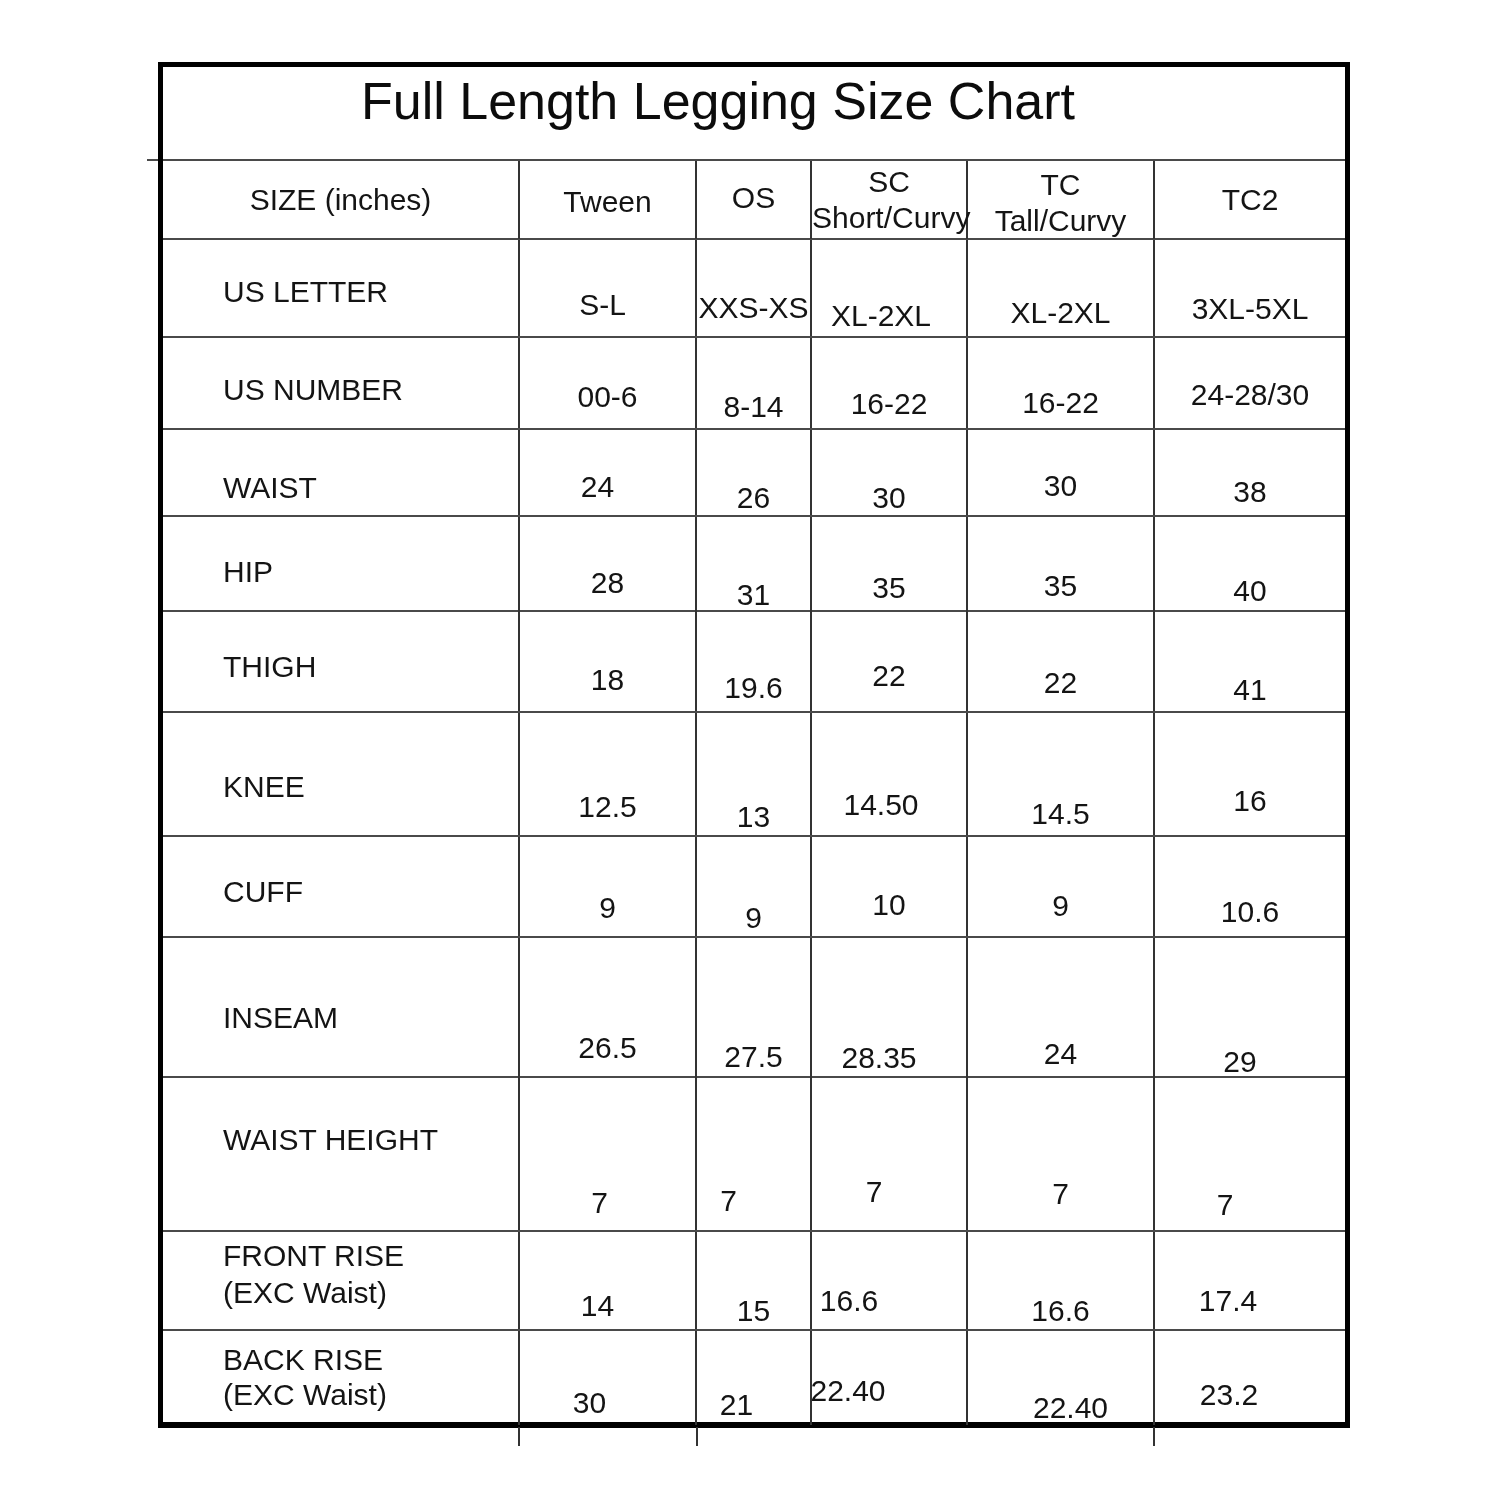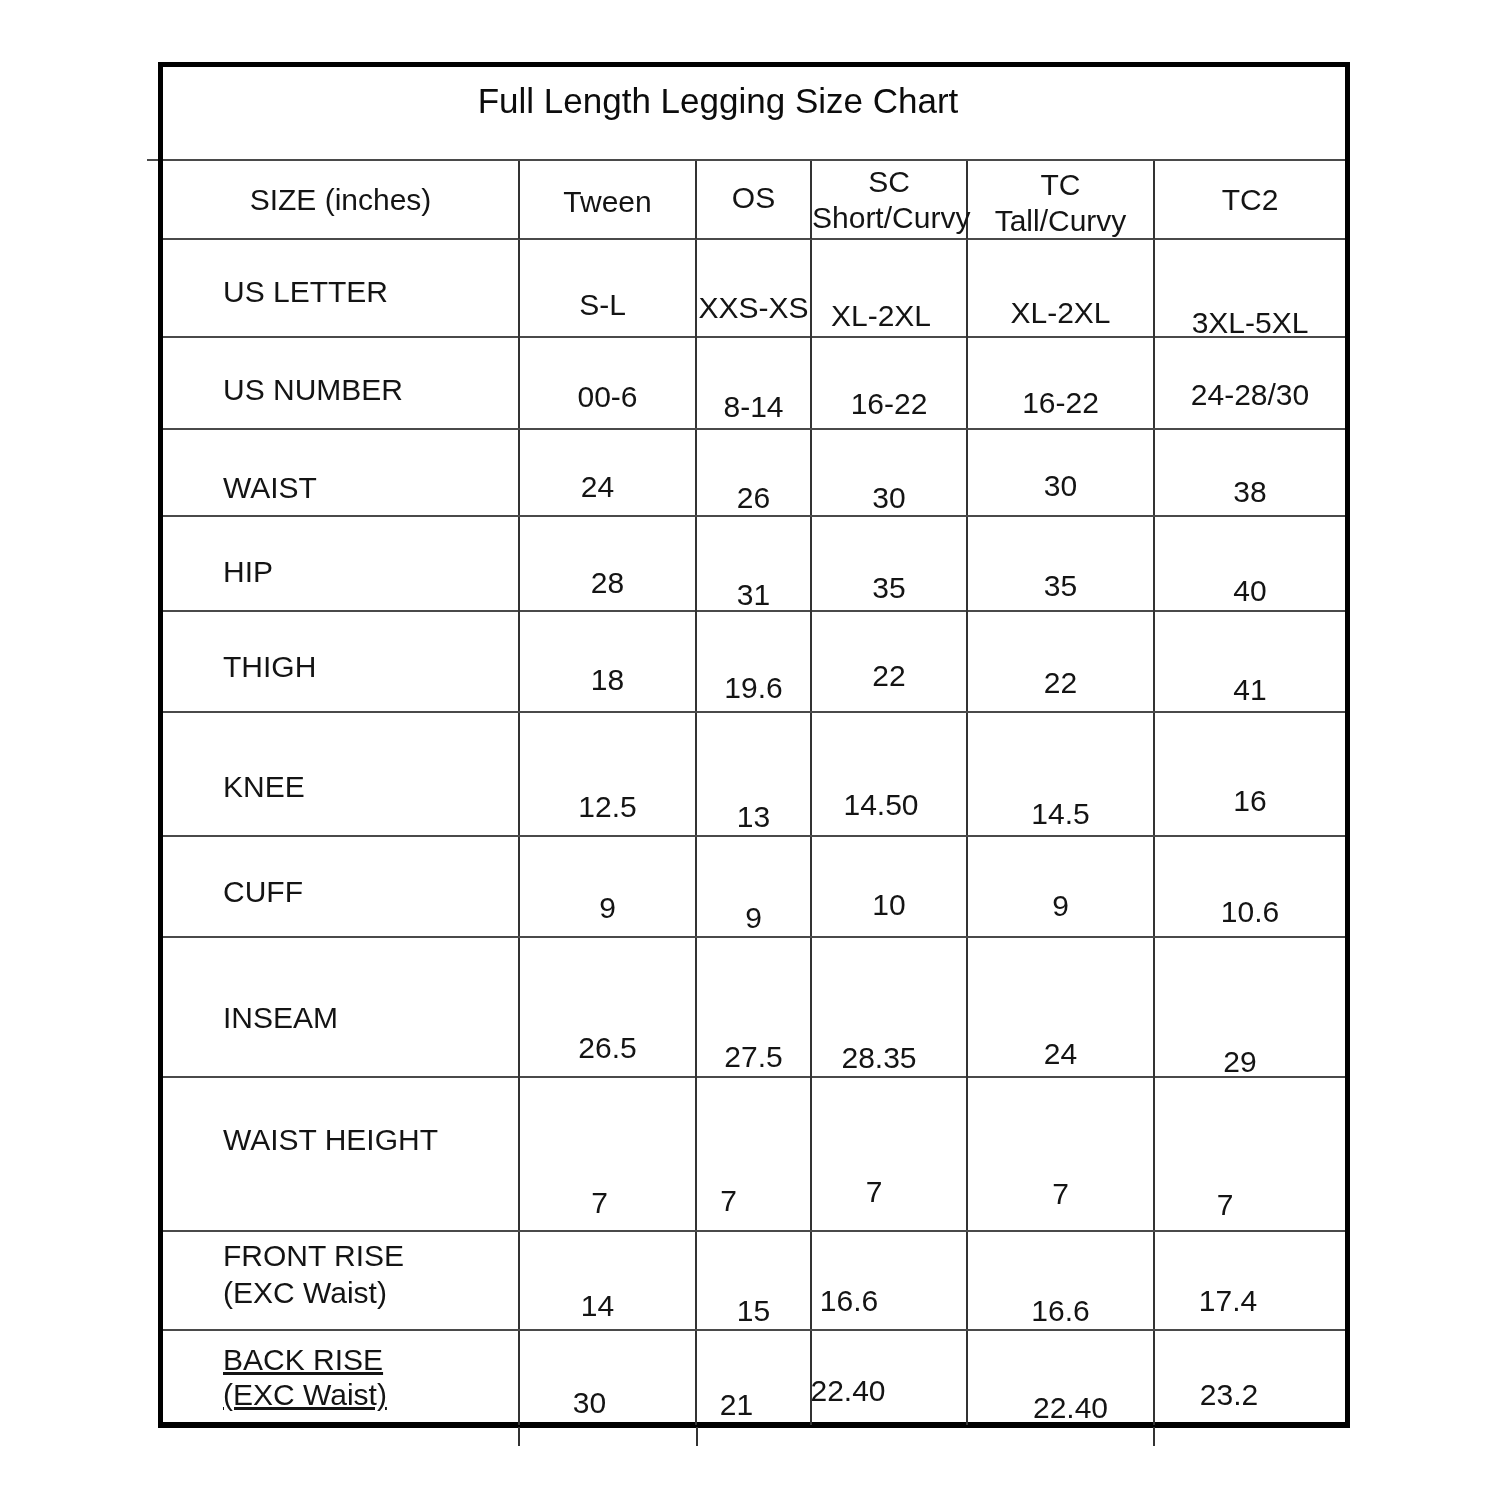--- a/index.html
+++ b/index.html
@@ -23,21 +23,21 @@
     background:#fff;
   }
 
   .title-row {
     height:94px;
     border-bottom:2px solid #4a4a4a;
   }
   .title {
     display:block;
     text-align:center;
-    font-size:35px;
+    font-size:52px;
     line-height:56px;
     padding-top:6px;
     transform:translateX(-36px);
     letter-spacing:0px;
     color:#0c0c0c;
     white-space:nowrap;
   }
 
   .row {
     display:grid;
@@ -59,21 +59,21 @@
     line-height:34px;
     color:#141414;
     white-space:nowrap;
   }
   .lbl .t {
     text-align:left;
     padding-left:60px;
   }
   .hdr2 .t { line-height:36px; }
   .ml2 .t { line-height:37px; }
-  .ml3 .t { line-height:35px;text-decoration:underline; }
+  .ml3 .t { line-height:35px; }
 
   
   .stub { position:absolute; background:#4a4a4a; }
   .stub.v { width:2px; height:19px; background:#333; }
 </style>
 </head>
 <body>
 
 <div class="canvas">
 
@@ -116,21 +116,21 @@
       <div class="c">
           <span class="t" style="padding-top:51px">XXS-XS</span>
         </div>
       <div class="c">
           <span class="t" style="padding-top:59px;transform:translateX(-8px)">XL-2XL</span>
         </div>
       <div class="c">
           <span class="t" style="padding-top:56px">XL-2XL</span>
         </div>
       <div class="c">
-          <span class="t" style="padding-top:66px">3XL-5XL</span>
+          <span class="t" style="padding-top:52px">3XL-5XL</span>
         </div>
     </div>
 
     <div class="row" style="height:92px">
       <div class="c lbl">
           <span class="t" style="padding-top:35px">US NUMBER</span>
         </div>
       <div class="c">
           <span class="t" style="padding-top:42px">00-6</span>
         </div>

